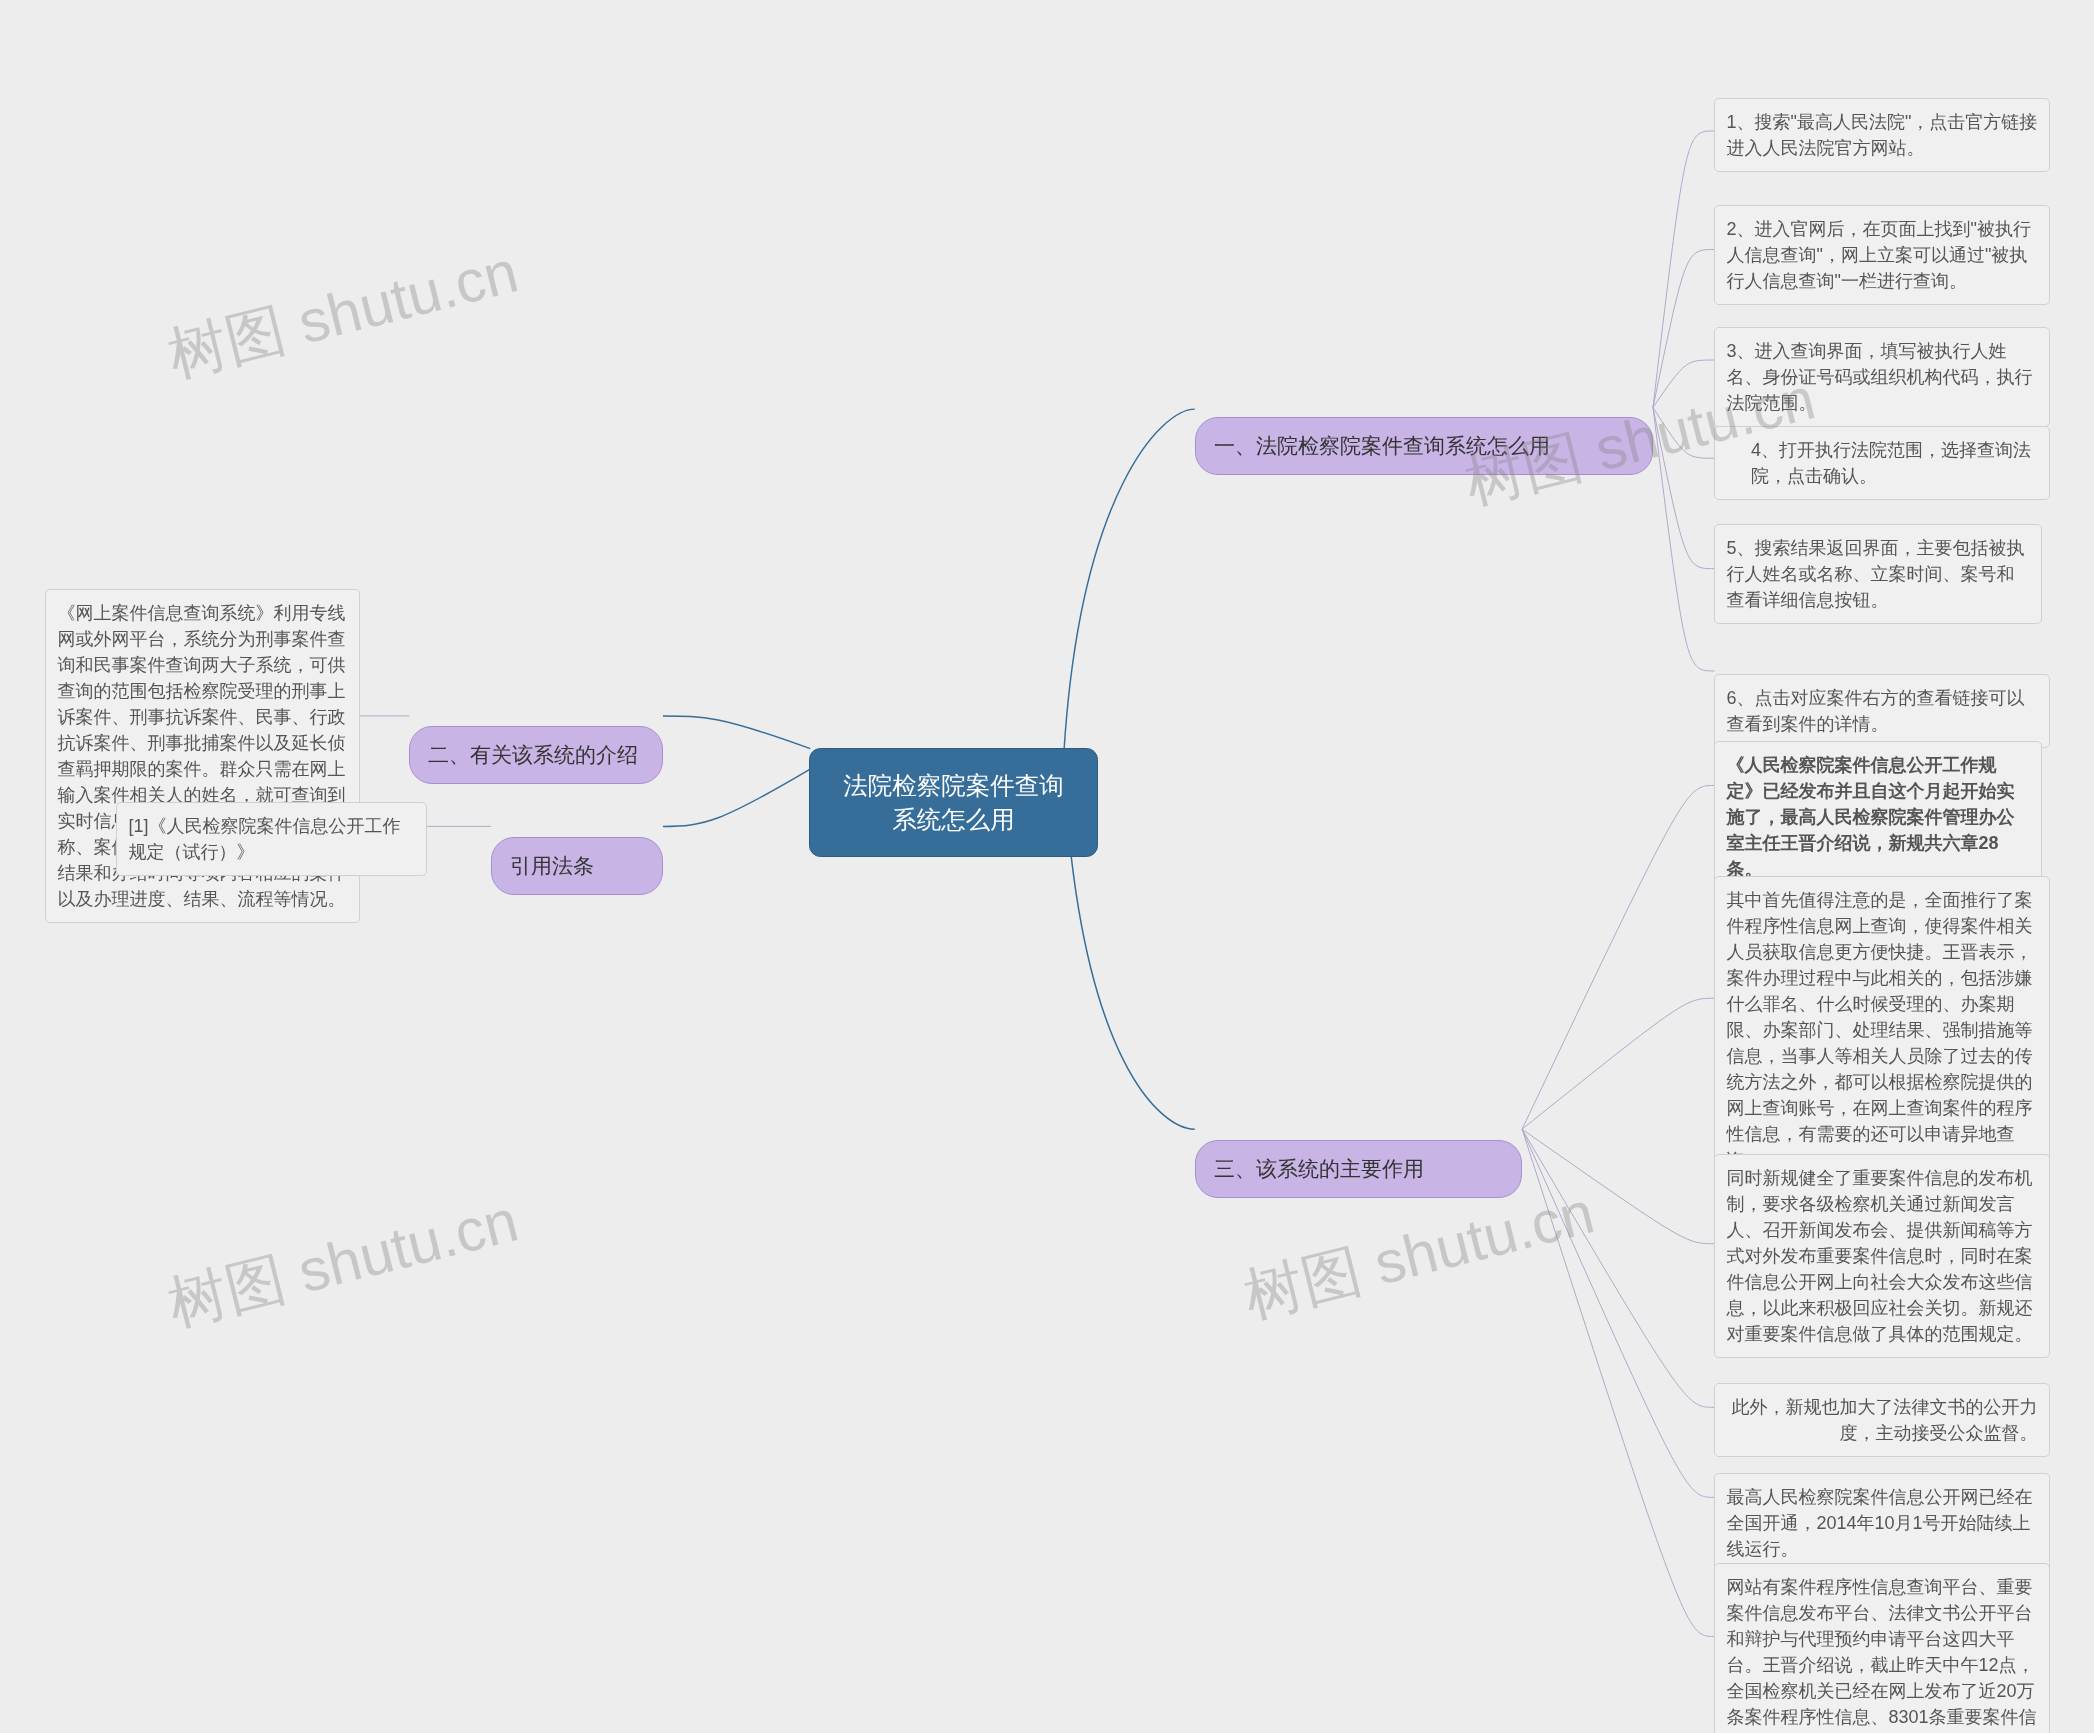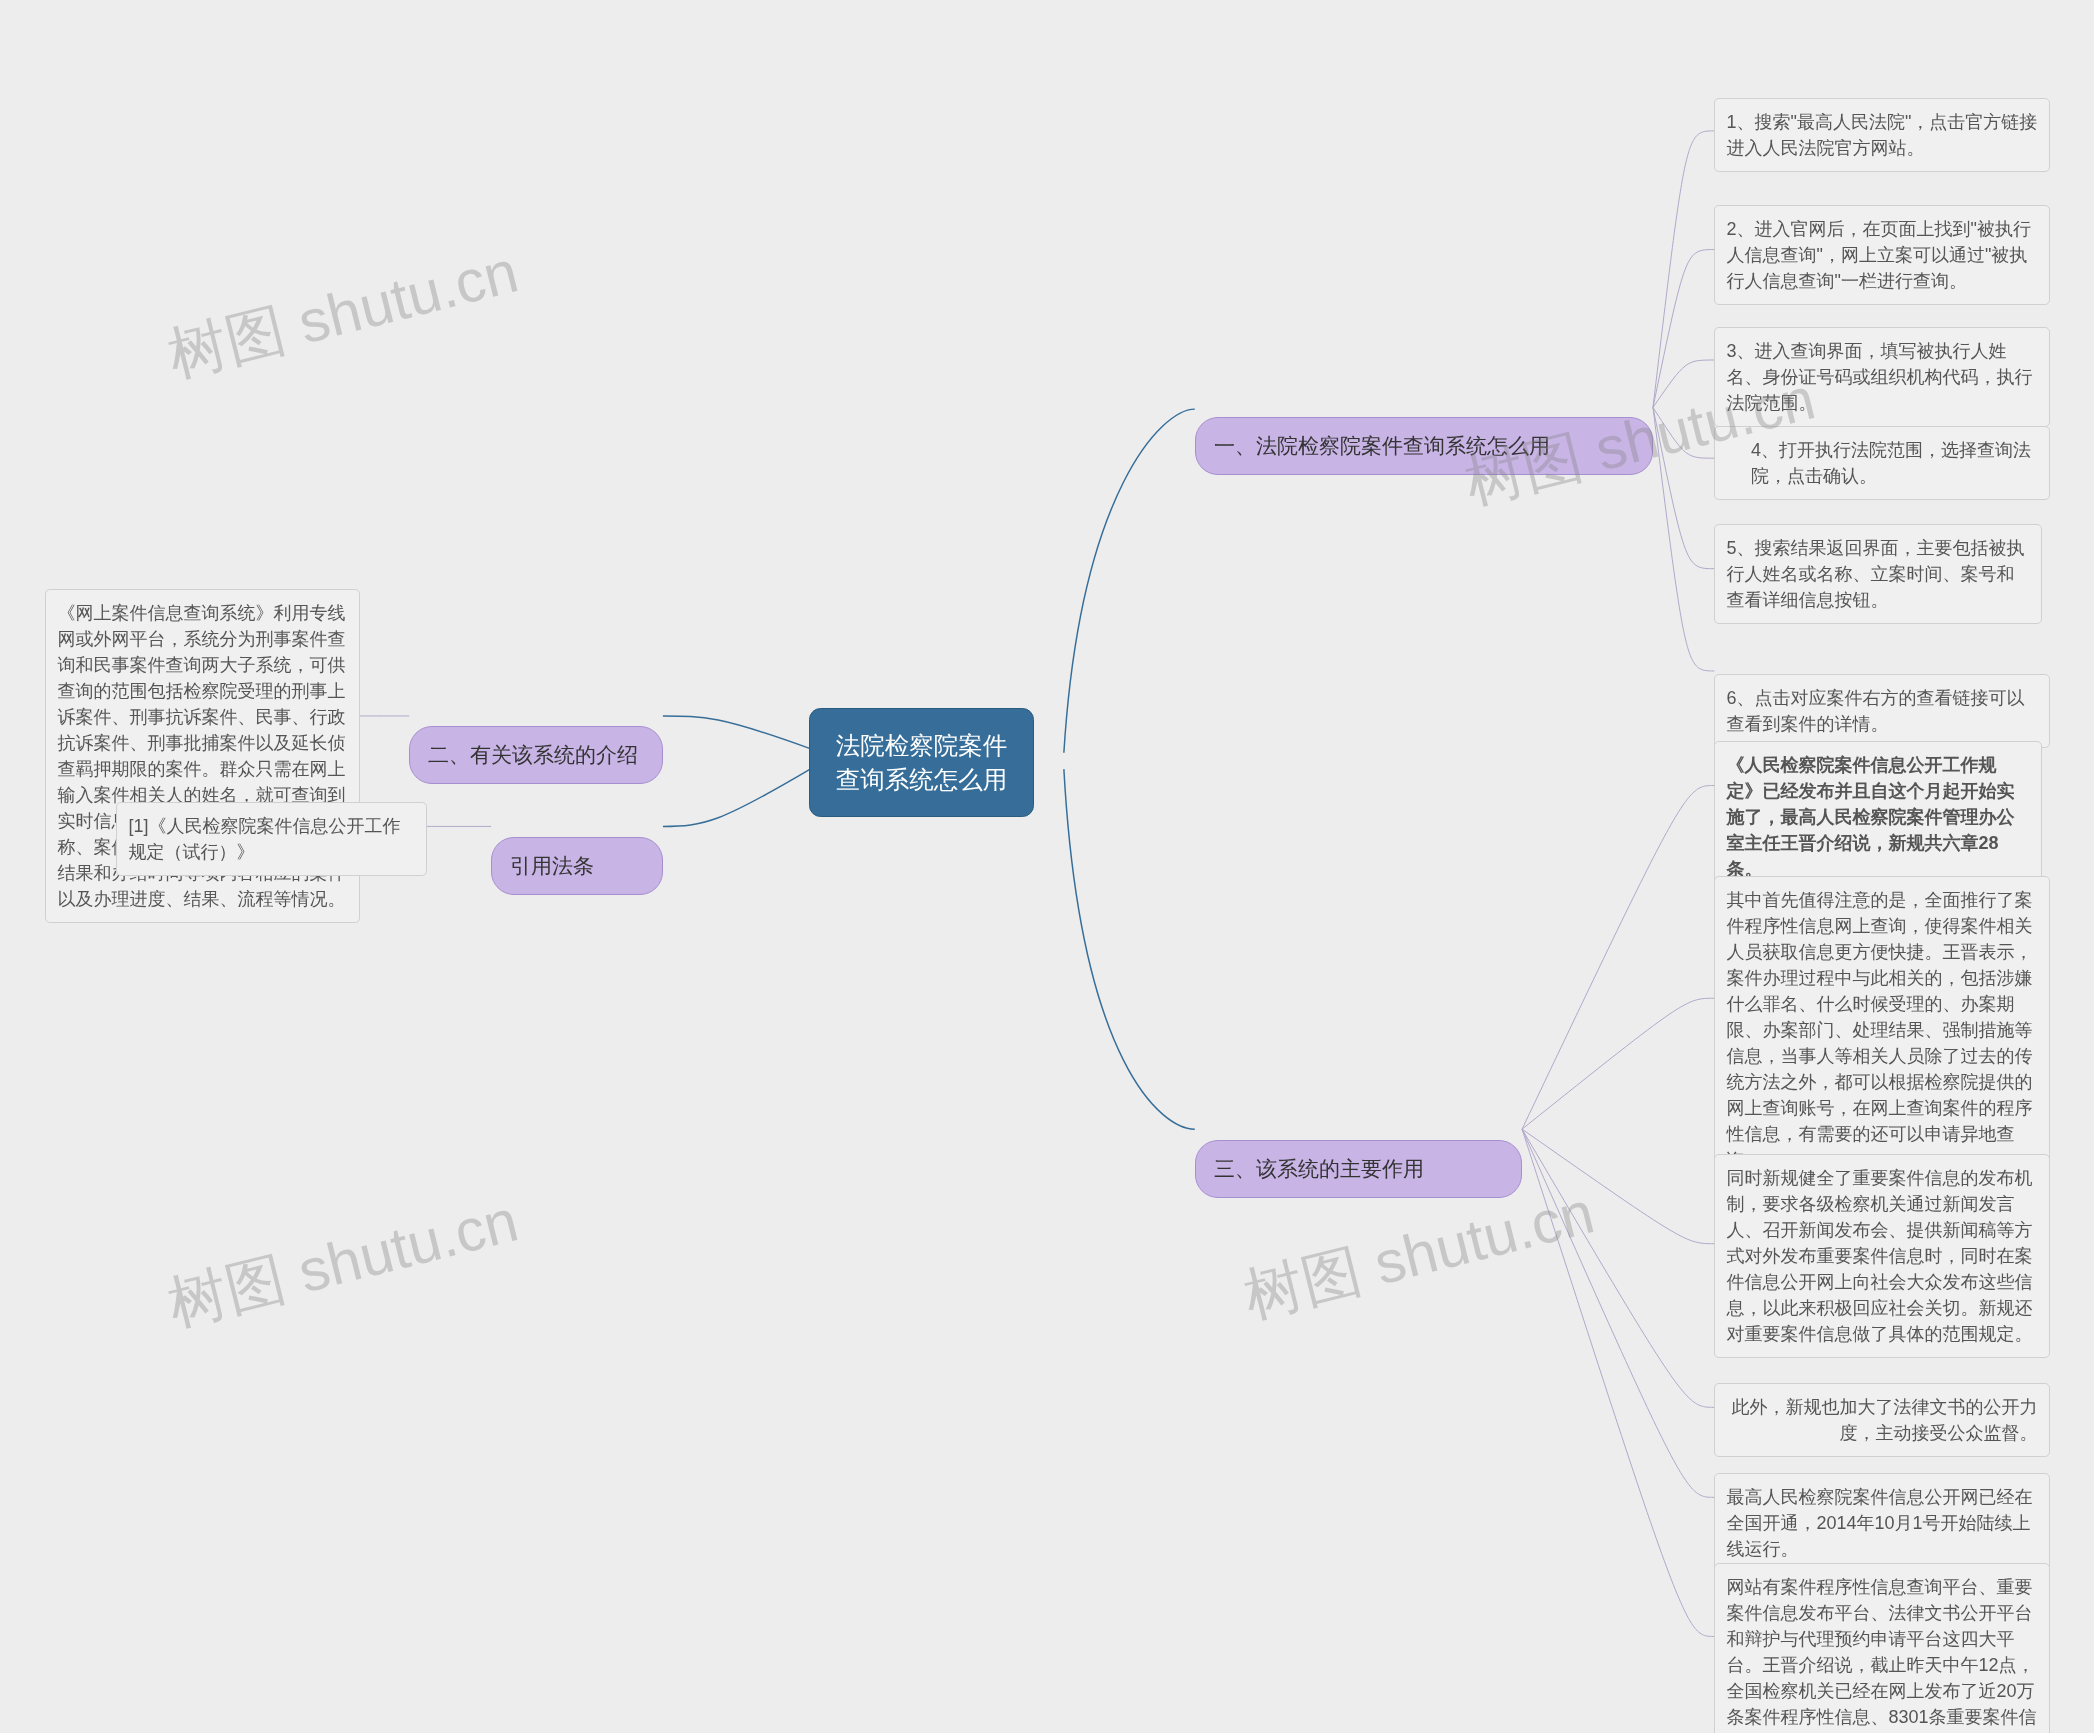--- a/index.html
+++ b/index.html
@@ -29,21 +29,21 @@
   <path d="M1860 1380 C2060 960, 2060 960, 2095 960" stroke="#b0a6c9" stroke-width="1.2" fill="none"></path>
   <path d="M1860 1380 C2060 1220, 2060 1220, 2095 1220" stroke="#b0a6c9" stroke-width="1.2" fill="none"></path>
   <path d="M1860 1380 C2060 1520, 2060 1520, 2095 1520" stroke="#b0a6c9" stroke-width="1.2" fill="none"></path>
   <path d="M1860 1380 C2060 1720, 2060 1720, 2095 1720" stroke="#b0a6c9" stroke-width="1.2" fill="none"></path>
   <path d="M1860 1380 C2060 1830, 2060 1830, 2095 1830" stroke="#b0a6c9" stroke-width="1.2" fill="none"></path>
   <path d="M1860 1380 C2060 2000, 2060 2000, 2095 2000" stroke="#b0a6c9" stroke-width="1.2" fill="none"></path>
   <path d="M500 875 C460 875, 460 875, 440 875" stroke="#b0a6c9" stroke-width="1.2" fill="none"></path>
   <path d="M600 1010 C560 1010, 520 1010, 520 1010" stroke="#b0a6c9" stroke-width="1.2" fill="none"></path>
 </svg>
 
-<div class="node center" style="left:809px;top:708px;width:225px;text-align:center;">
+<div class="node center" style="left:809px;top:748px;width:289px;text-align:center;">
   <span>法院检察院案件查询系统怎么用</span>
 </div>
 
 <div class="node branch" style="left:1195px;top:385px;width:458px;">
   <span>一、法院检察院案件查询系统怎么用</span>
 </div>
 <div class="node leaf" style="left:1714px;top:98px;width:336px;">
   <span>1、搜索"最高人民法院"，点击官方链接进入人民法院官方网站。</span>
 </div>
 <div class="node leaf" style="left:1714px;top:205px;width:336px;">

